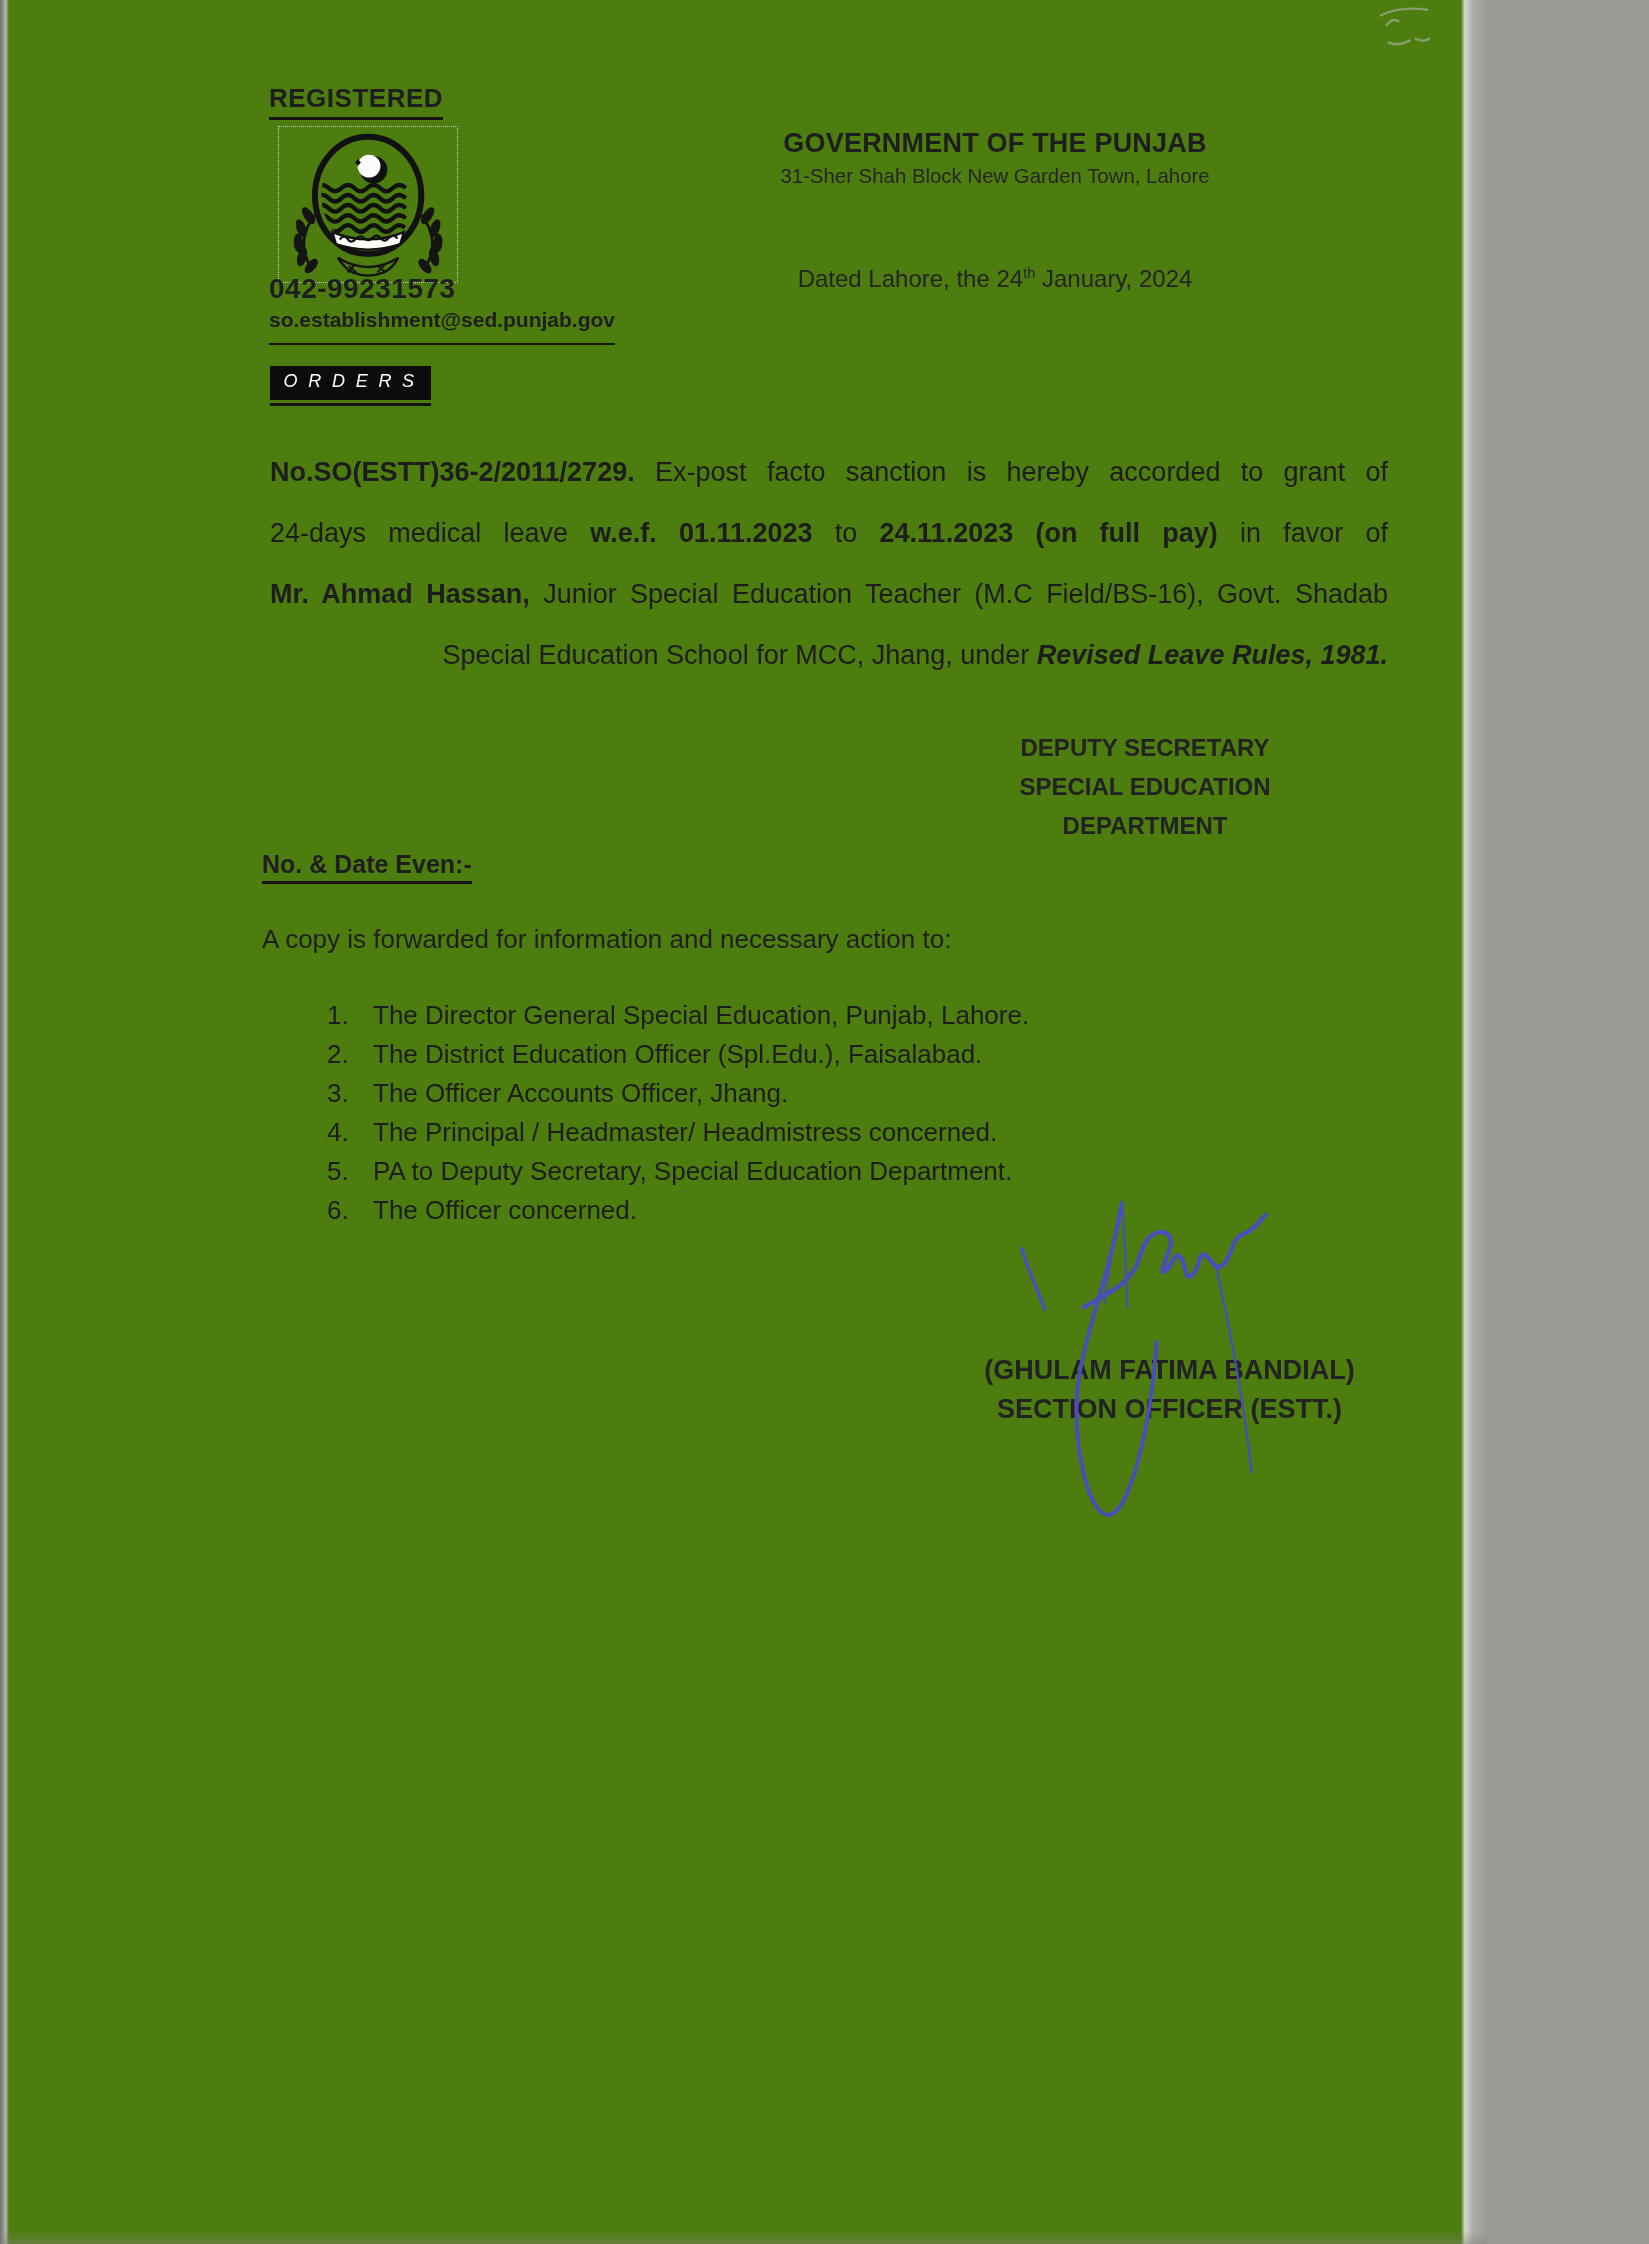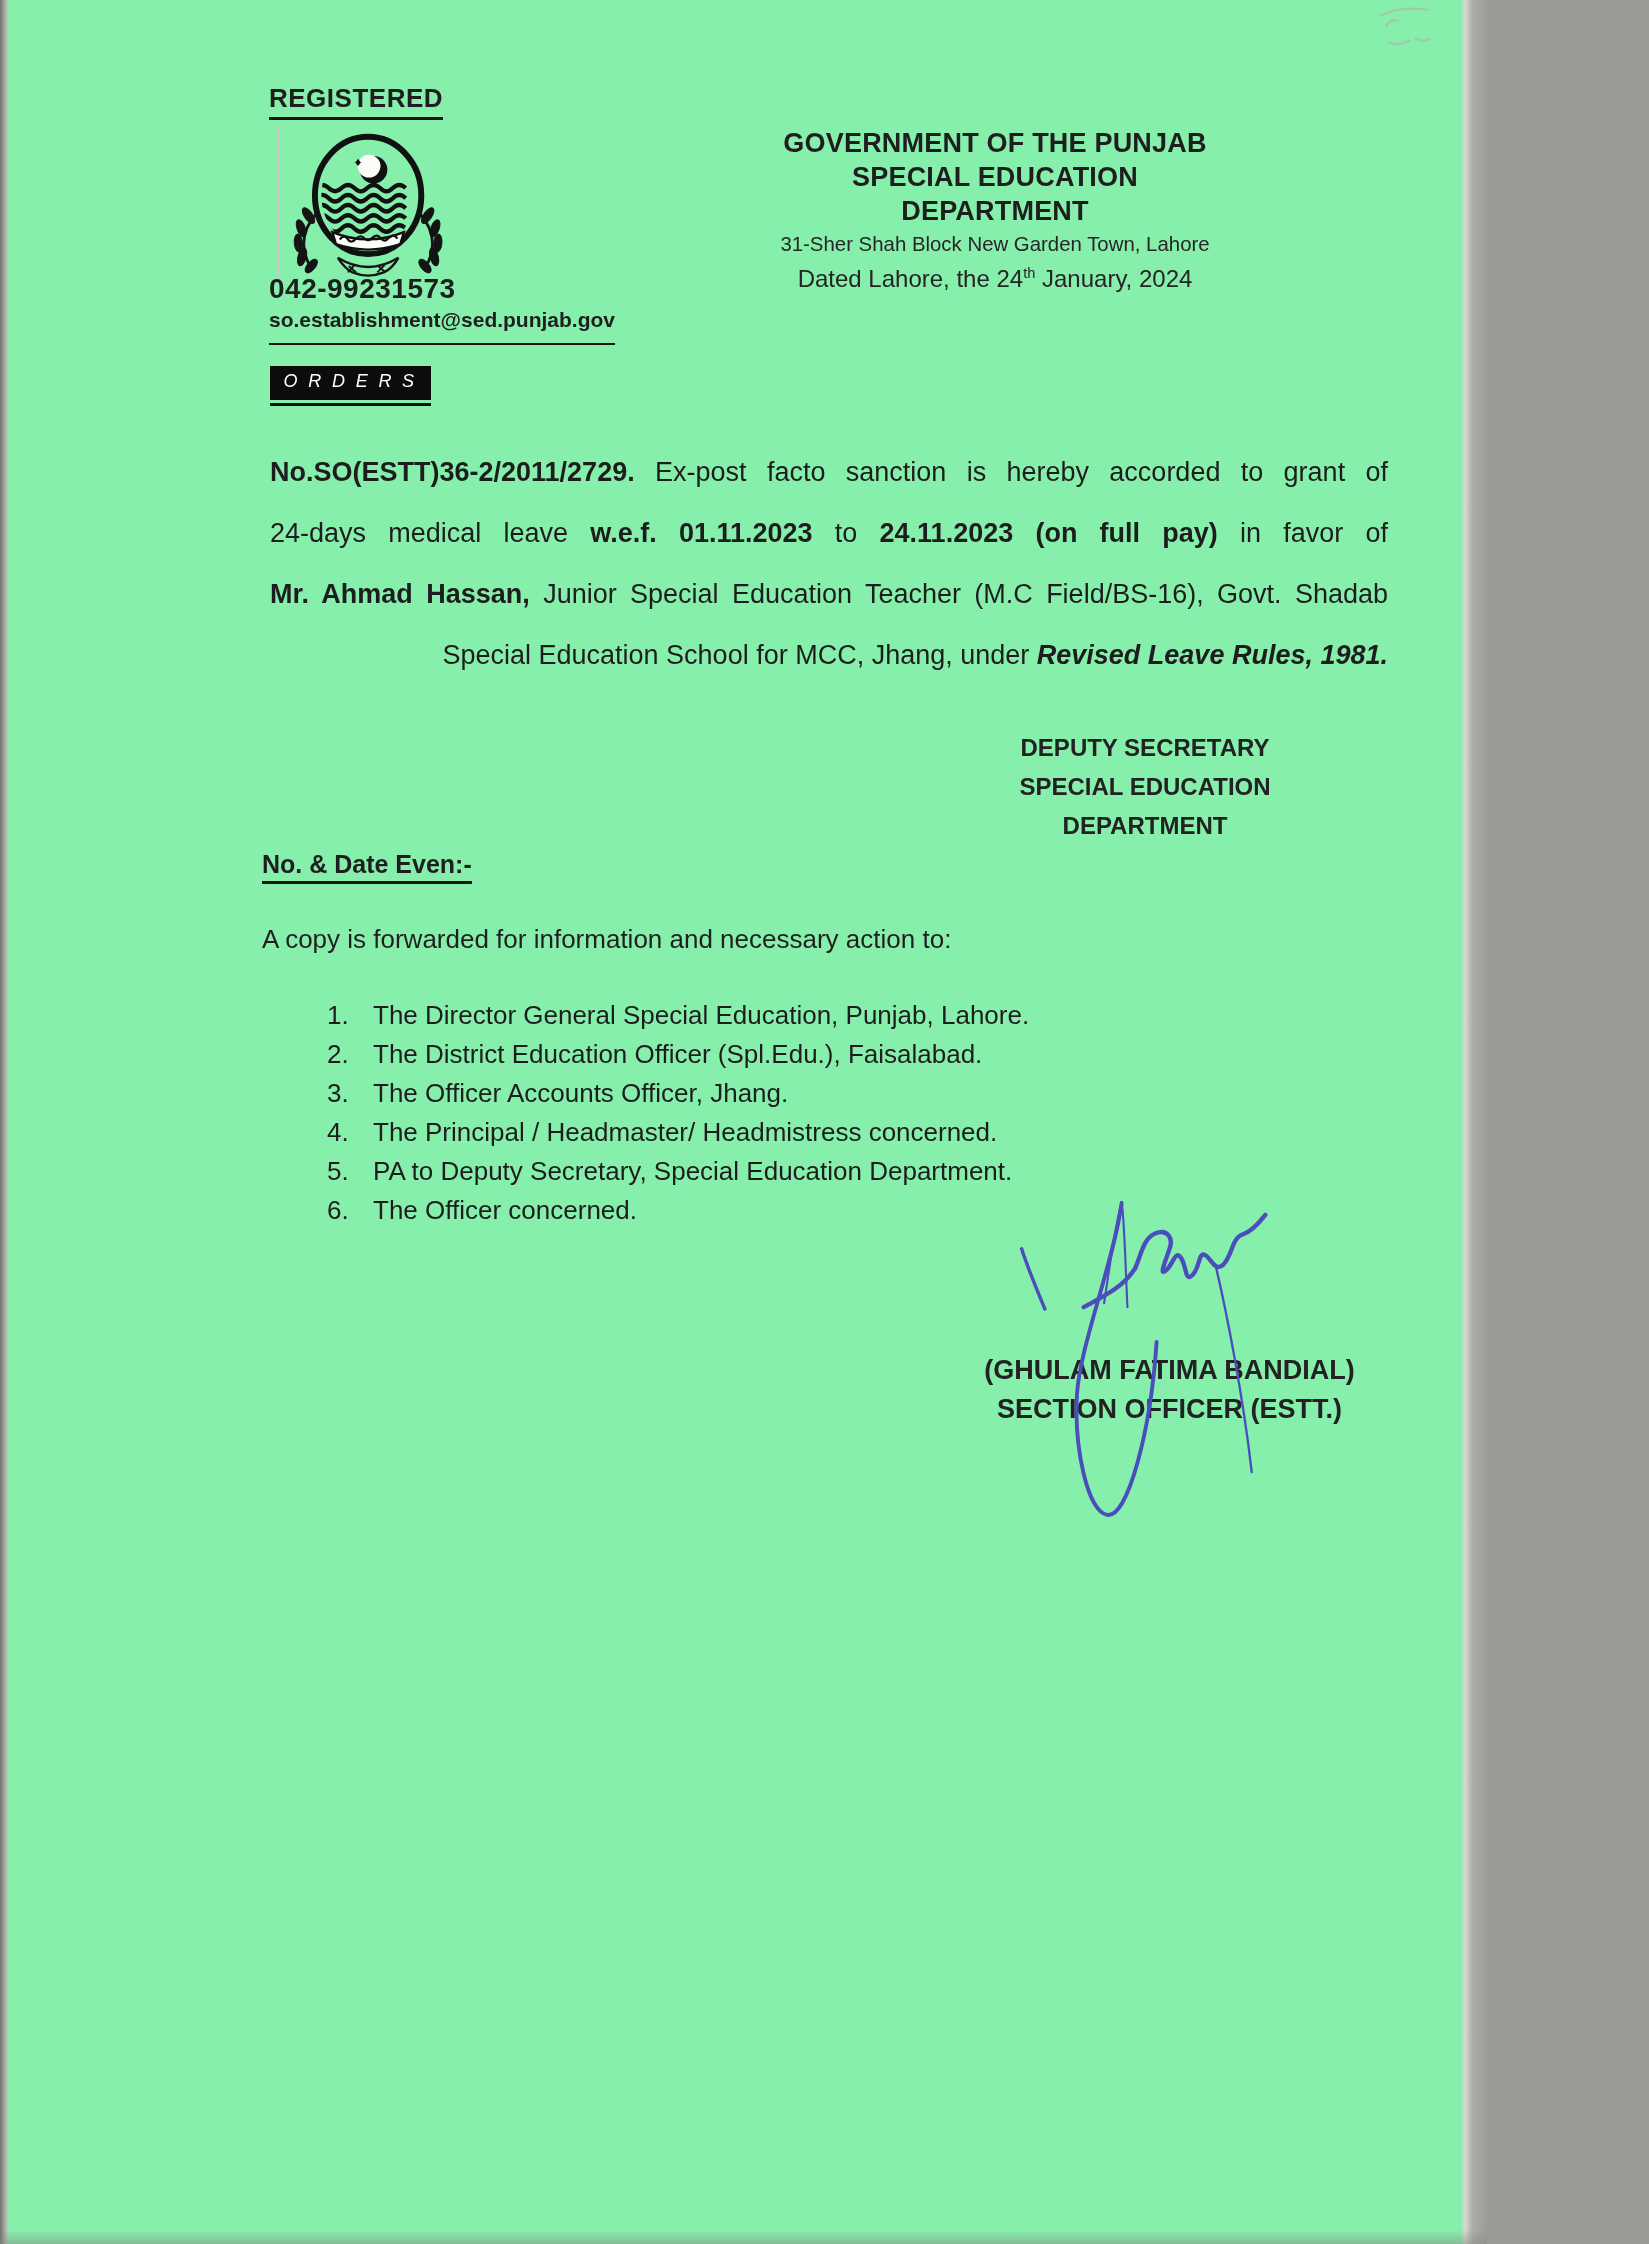--- a/index.html
+++ b/index.html
@@ -1,19 +1,19 @@
 <!DOCTYPE html>
 <html><head>
 <meta charset="utf-8">
 <style>
   html,body { margin:0; padding:0; background:#9a9a94; }
   * { box-sizing:border-box; }
   .page {
     position:relative; width:1487px; height:2244px;
-    background:#86efac; overflow:hidden;
+    background:#4d7c0f; overflow:hidden;
     font-family:"Liberation Sans","DejaVu Sans",sans-serif;
     color:#1e1e1e;
   }
   
   .edge-left { position:absolute; left:0; top:0; bottom:0; width:8.7px;
     background:linear-gradient(to right,#6f726a,#b4b7af 65%,rgba(255,255,255,0)); }
   .edge-right { position:absolute; right:0; top:0; bottom:0; width:26px;
     background:linear-gradient(to left,#9b9e96,#abaea6 55%,#d9d9d2 85%,rgba(255,255,255,0)); }
   .edge-bottom { position:absolute; left:0; right:0; bottom:0; height:13.6px;
     background:linear-gradient(to top,rgba(128,131,122,.45),rgba(128,131,122,0)); }
@@ -137,21 +137,20 @@
       <path d="M62,138 Q95,158 128,138 Q121,150 112,154 Q95,161 78,154 Q69,149 62,138 Z" fill="none" stroke="#141414" stroke-width="2.6"></path>
       <path d="M74,147 l8,7 m-2,-8 l-7,8 M106,147 l8,7 m-1,-8 l-8,8" stroke="#141414" stroke-width="2" fill="none"></path>
     </svg>
   </div>
 
   <div class="phone">042-99231573</div>
   <div class="email">so.establishment@sed.punjab.gov</div>
 
   <div class="gov-block">
     <div class="gov-line">GOVERNMENT OF THE PUNJAB</div>
-    <div class="gov-line">SPECIAL EDUCATION DEPARTMENT</div>
     <div class="gov-address">31-Sher Shah Block New Garden Town, Lahore</div>
   </div>
 
   <div class="dateline"><span>Dated Lahore, the 24</span><sup>th</sup><span> January, 2024</span></div>
 
   <div class="orders-wrap">
     <div class="orders-box">ORDERS</div>
   </div>
 
   <div class="body-par">

